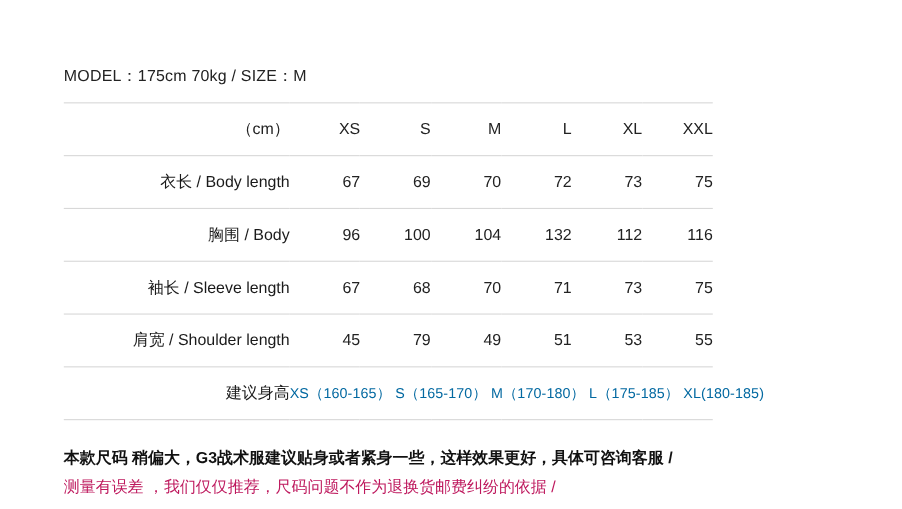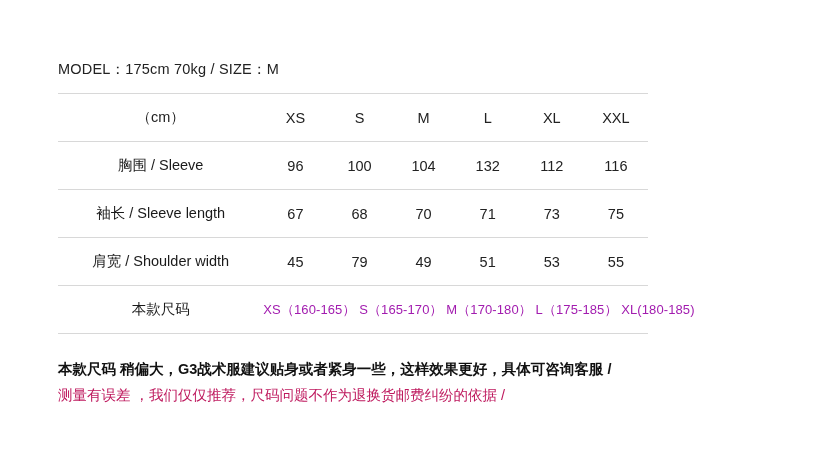--- a/index.html
+++ b/index.html
@@ -37,21 +37,21 @@
     color: #222;
   }
   table.size-table tr {
     border-top: 1px solid #d8d8d8;
   }
   table.size-table tr.last-row {
     border-bottom: 1px solid #d8d8d8;
   }
   table.size-table td,
   table.size-table th {
-    text-align: center;
+    text-align: right;
     font-weight: normal;
     padding: 0;
     height: 47px;
     vertical-align: middle;
     white-space: nowrap;
   }
   .col-label { width: 205px; padding-left: 2px; }
   .col-v { width: 64px; }
   .hdr-cell { color: #222; }
   .label-cell { color: #1a1a1a; }
@@ -59,21 +59,21 @@
   .rec-row td {
     height: 45px;
   }
   .rec-label {
     font-size: 14.5px;
     color: #1a1a1a;
     white-space: nowrap;
   }
   .rec-values {
     font-size: 13px;
-    color: #a21caf;
+    color: #0369a1;
     white-space: nowrap;
     letter-spacing: 0.1px;
   }
   .notes {
     padding-top: 22px;
     font-size: 14.5px;
     line-height: 26px;
     color: #111;
   }
   .notes .line1 {
@@ -95,53 +95,62 @@
       <tr>
         <th class="col-label hdr-cell">（cm）</th>
         <th class="col-v hdr-cell">XS</th>
         <th class="col-v hdr-cell">S</th>
         <th class="col-v hdr-cell">M</th>
         <th class="col-v hdr-cell">L</th>
         <th class="col-v hdr-cell">XL</th>
         <th class="col-v hdr-cell">XXL</th>
       </tr>
 
+      <tr>
+        <td class="col-label label-cell">衣长 / Body length</td>
+        <td class="col-v val-cell">67</td>
+        <td class="col-v val-cell">69</td>
+        <td class="col-v val-cell">70</td>
+        <td class="col-v val-cell">72</td>
+        <td class="col-v val-cell">73</td>
+        <td class="col-v val-cell">75</td>
+      </tr>
 
       <tr>
-        <td class="col-label label-cell">胸围 / Sleeve</td>
+        <td class="col-label label-cell">胸围 / Body</td>
         <td class="col-v val-cell">96</td>
         <td class="col-v val-cell">100</td>
         <td class="col-v val-cell">104</td>
         <td class="col-v val-cell">132</td>
         <td class="col-v val-cell">112</td>
         <td class="col-v val-cell">116</td>
       </tr>
 
       <tr>
         <td class="col-label label-cell">袖长 / Sleeve length</td>
         <td class="col-v val-cell">67</td>
         <td class="col-v val-cell">68</td>
         <td class="col-v val-cell">70</td>
         <td class="col-v val-cell">71</td>
         <td class="col-v val-cell">73</td>
         <td class="col-v val-cell">75</td>
       </tr>
 
       <tr class="last-row">
-        <td class="col-label label-cell">肩宽 / Shoulder width</td>
+        <td class="col-label label-cell">肩宽 / Shoulder length</td>
         <td class="col-v val-cell">45</td>
         <td class="col-v val-cell">79</td>
         <td class="col-v val-cell">49</td>
         <td class="col-v val-cell">51</td>
         <td class="col-v val-cell">53</td>
         <td class="col-v val-cell">55</td>
       </tr>
 
       <tr class="rec-row last-row">
-        <td class="col-label rec-label">本款尺码</td>
+        <td class="col-label rec-label">建议身高</td>
         <td class="rec-values" colspan="6">XS（160-165） S（165-170） M（170-180） L（175-185） XL(180-185)</td>
       </tr>
     </tbody>
   </table>
 
   <div class="notes">
     <div class="line1">本款尺码 稍偏大，G3战术服建议贴身或者紧身一些，这样效果更好，具体可咨询客服 /</div>
     <div class="line2">测量有误差 ，我们仅仅推荐，尺码问题不作为退换货邮费纠纷的依据 /</div>
   </div>
 

